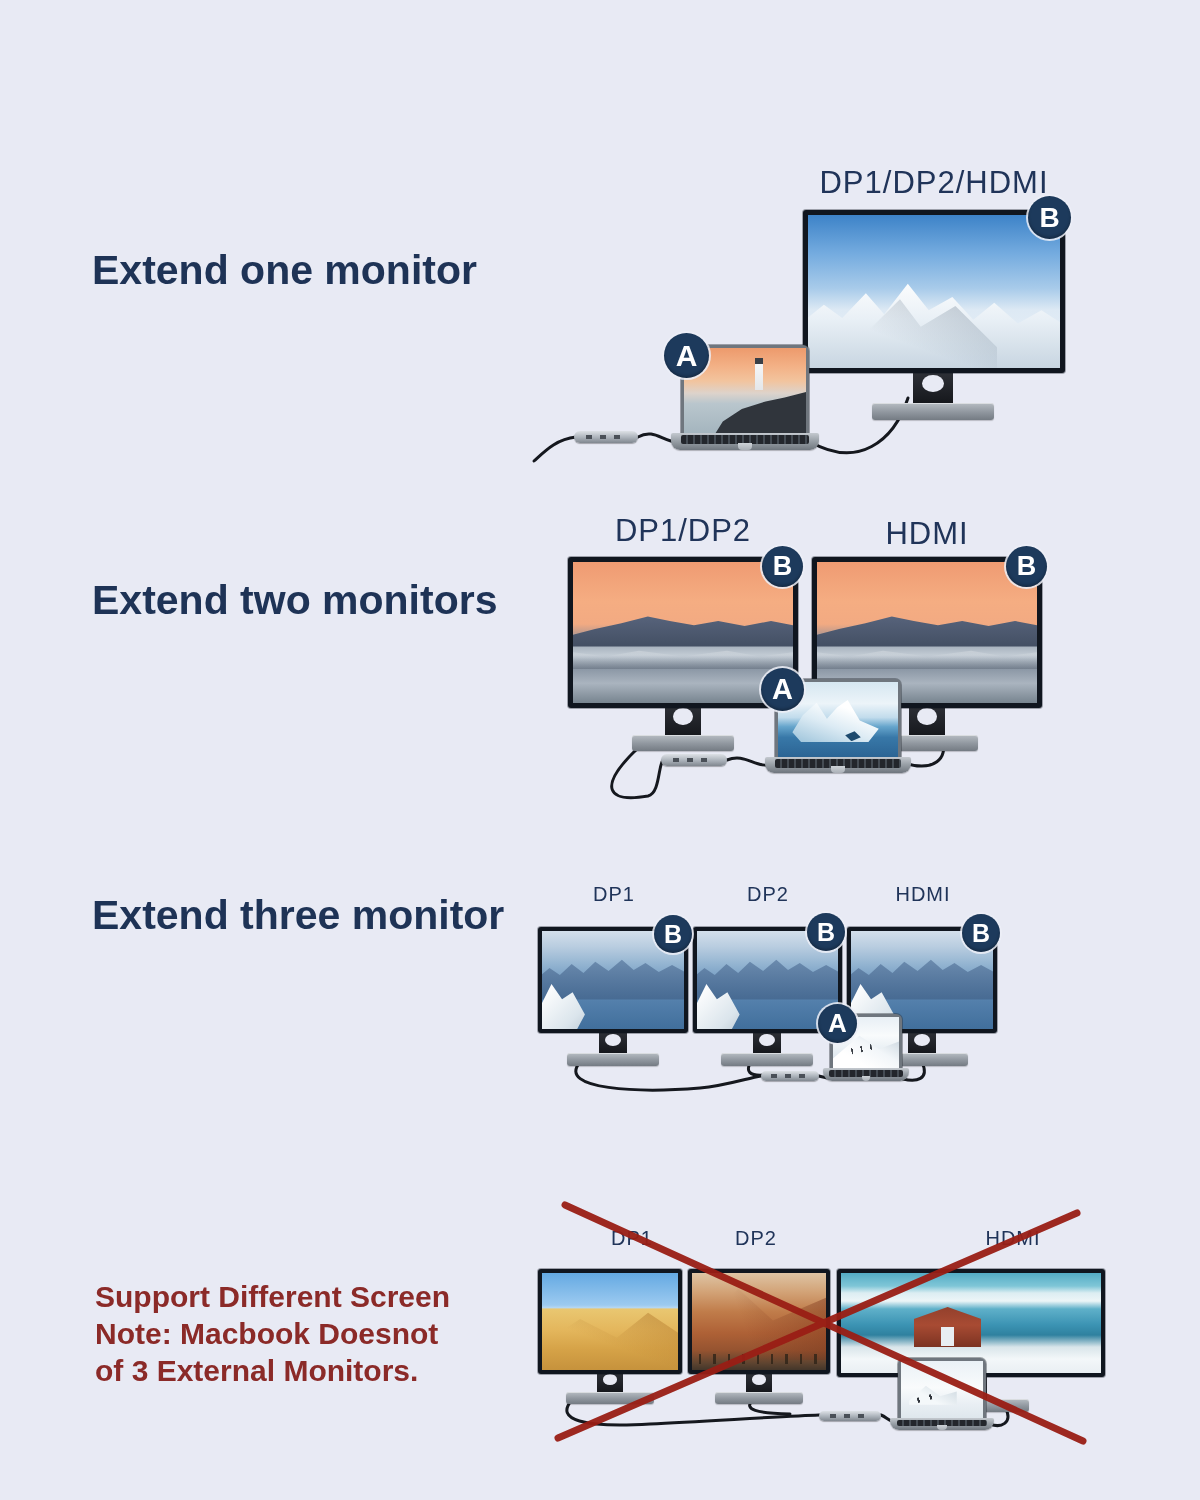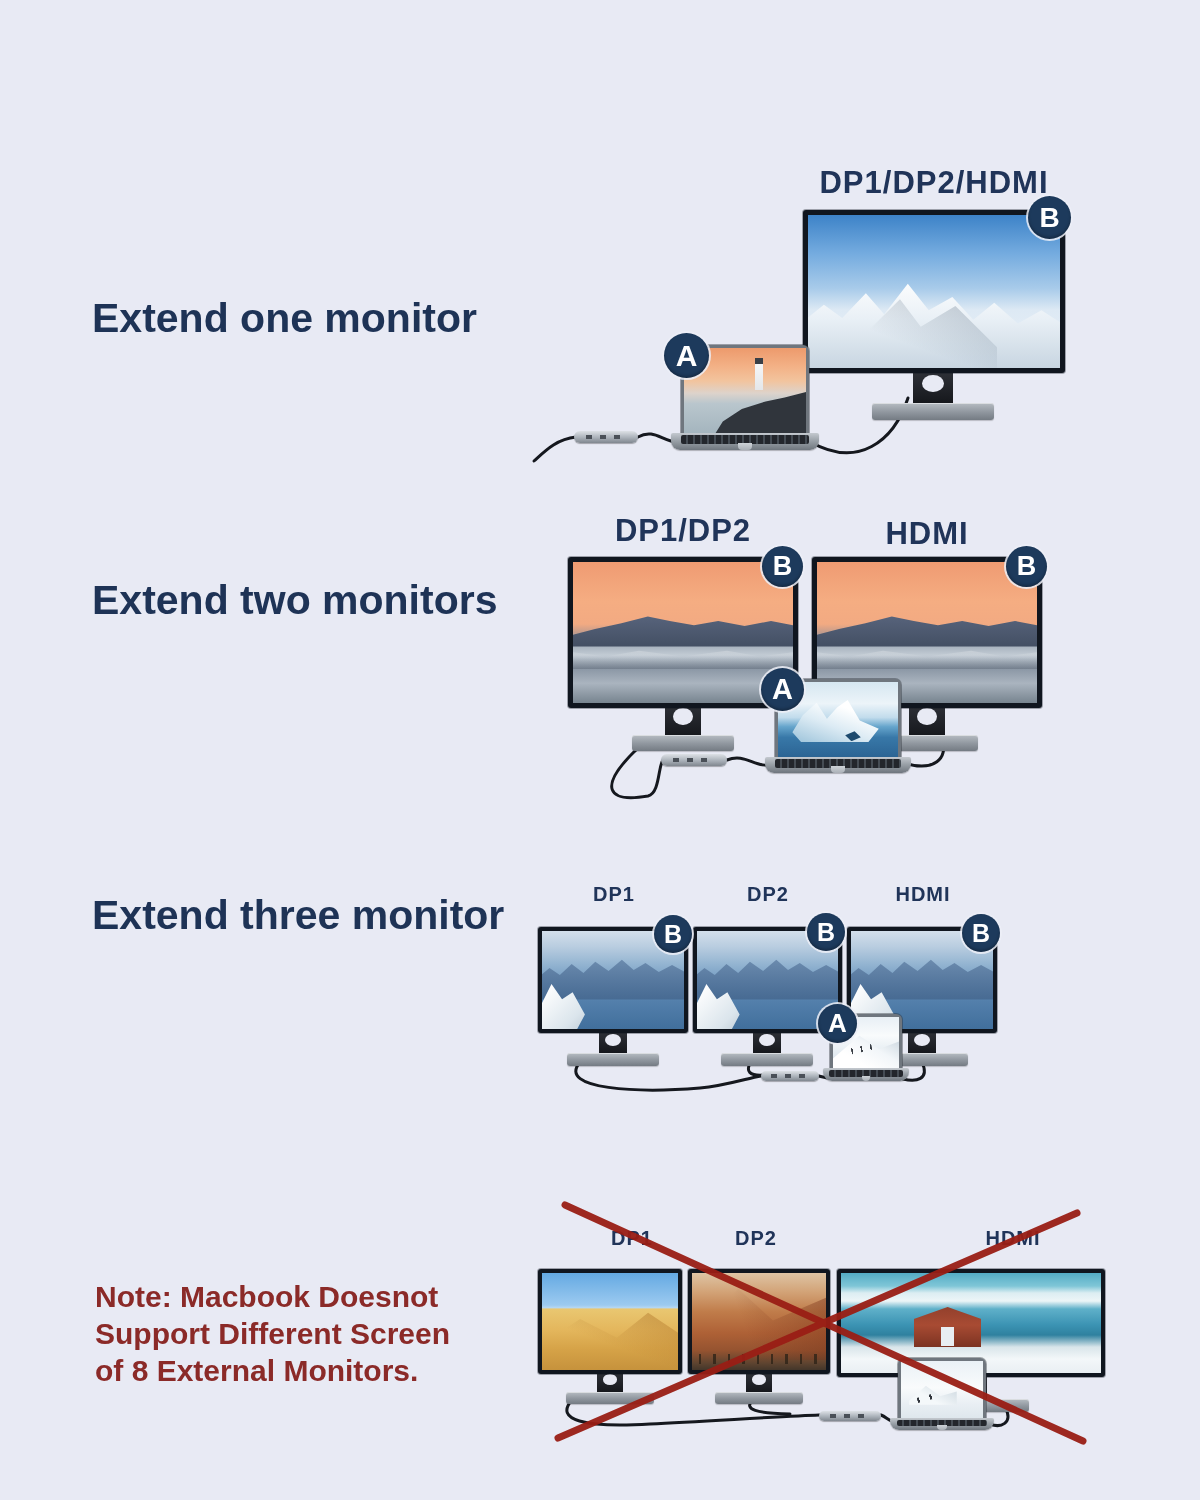--- a/index.html
+++ b/index.html
@@ -4,21 +4,21 @@
 <style>
   * { box-sizing: border-box; margin: 0; padding: 0; }
   html,body { background:#e8eaf4; }
   body { font-family:"Liberation Sans","DejaVu Sans",sans-serif; }
   .canvas { position:relative; width:1200px; height:1500px; background:#e8eaf4; overflow:hidden; }
 
   .title { position:absolute; left:542px; top:38px; transform:translateX(-50%);
            font-size:104px; font-weight:bold; color:#294065; letter-spacing:2px; white-space:nowrap; }
 
   .section-label { position:absolute; font-size:41px; font-weight:bold; color:#1e3356; white-space:nowrap; }
-  .port-label { position:absolute; transform:translateX(-50%); font-size:31px; font-weight:bold;
+  .port-label { position:absolute; transform:translateX(-50%); font-size:31px; font-weight:normal;
                 color:#203459; letter-spacing:1px; white-space:nowrap; z-index:15; }
   .port-label.sm { font-size:20px; }
 
   .note { position:absolute; left:95px; top:1278px; color:#8b2a28; font-weight:bold;
           font-size:30px; line-height:37px; z-index:15; }
 
   .monitor { position:absolute; background:#10161f; border-radius:3px; padding:5px; z-index:10;
              box-shadow:0 0 0 1px rgba(16,22,31,.35); }
   .monitor.thin { padding:4px; }
   .screen { position:relative; width:100%; height:100%; overflow:hidden; }
@@ -144,21 +144,21 @@
       <path d="M819 1076 C823 1077,826 1078,831 1078"></path>
       <path d="M922 1062 C930 1080,916 1082,903 1079"></path>
       <path d="M572 1400 C554 1420,584 1428,650 1424 C710 1421,790 1416,819 1415"></path>
       <path d="M752 1400 C744 1410,756 1413,790 1414"></path>
       <path d="M881 1415 C886 1417,888 1420,892 1421"></path>
       <path d="M1005 1407 C1014 1424,1000 1428,990 1424"></path>
     </g>
   </svg>
 
   <div>
-    <div class="section-label" style="left:92px; top:247px;margin-top:48px;">Extend one monitor</div>
+    <div class="section-label" style="left:92px; top:247px;">Extend one monitor</div>
     <div class="port-label" style="left:934px; top:165px;">DP1/DP2/HDMI</div>
 
     <div class="stand-col" style="left:913px; top:371px; width:40px; height:38px;"></div>
     <div class="stand-base" style="left:872px; top:403px; width:122px; height:17px;"></div>
     <div class="monitor" style="left:803px; top:210px; width:262px; height:163px;">
       <div class="screen img-alps"></div>
     </div>
     <div class="badge" style="left:1028px; top:196px; width:43px; height:43px; font-size:28px;">B</div>
 
     <div class="lap" style="left:681px; top:345px; width:128px; height:90px;">
@@ -226,23 +226,23 @@
     <div class="lap" style="left:830px; top:1014px; width:72px; height:56px;">
       <div class="screen img-snowclimb"></div>
     </div>
     <div class="lapbase" style="left:823px; top:1068px; width:86px; height:13px;"></div>
     <div class="badge" style="left:818px; top:1004px; width:39px; height:39px; font-size:26px;">A</div>
     <div class="hub" style="left:761px; top:1071px; width:58px; height:10px;"></div>
   </div>
 
   <div>
     <div class="note">
+      <div>Support Different Screen</div>
       <div>Note: Macbook Doesnot</div>
-      <div>Support Different Screen</div>
-      <div>of 8 External Monitors.</div>
+      <div>of 3 External Monitors.</div>
     </div>
 
     <div class="port-label sm" style="left:632px; top:1227px;">DP1</div>
     <div class="port-label sm" style="left:756px; top:1227px;">DP2</div>
     <div class="port-label sm" style="left:1013px; top:1227px;">HDMI</div>
 
     <div class="stand-col" style="left:597px; top:1372px; width:26px; height:24px;"></div>
     <div class="stand-base" style="left:566px; top:1392px; width:88px; height:12px;"></div>
     <div class="monitor thin" style="left:538px; top:1269px; width:144px; height:105px;">
       <div class="screen img-dunes"></div>

